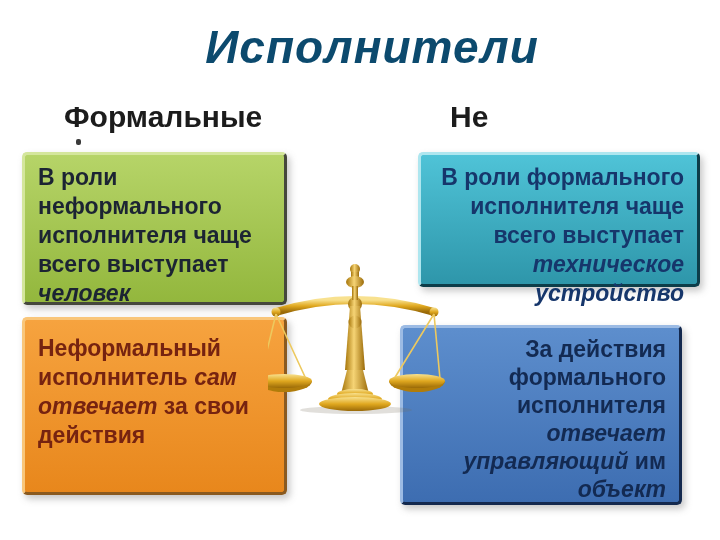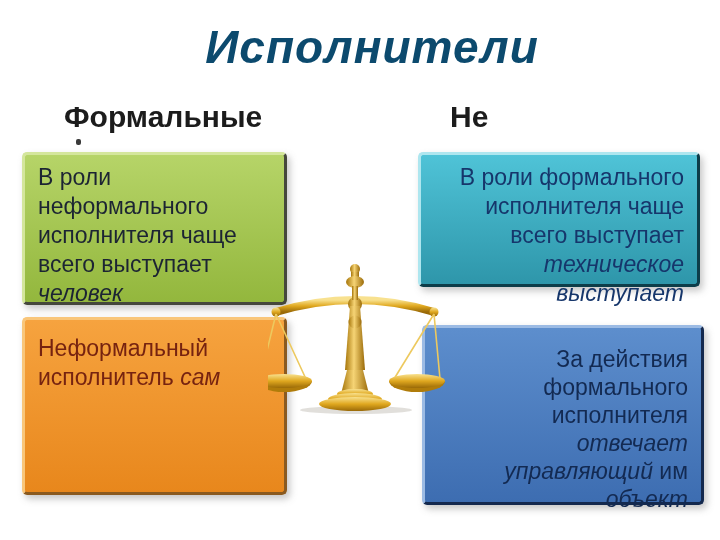--- a/index.html
+++ b/index.html
@@ -23,28 +23,28 @@
   #hdr-right{left:450px;}
   .clipdot{
     position:absolute;left:76px;top:139px;width:5px;height:6px;
     background:#3a3a3a;border-radius:2px;
   }
 
   .box{
     position:absolute;box-sizing:border-box;
     border:3px solid;border-radius:5px;
     box-shadow:3px 4px 7px rgba(110,110,110,0.38);
-    font-weight:normal;font-size:23px;line-height:29px;
+    font-weight:bold;font-size:23px;line-height:29px;
     padding:8px 13px;
   }
   .box .em{font-style:italic;margin-top:39px;}
   #box-0{left:22px;top:152px;width:265px;height:153px;}
   #box-1{left:418px;top:152px;width:282px;height:135px;}
   #box-2{left:22px;top:317px;width:265px;height:178px;padding-top:14px;}
-  #box-3{left:422px;top:325px;width:282px;height:180px;line-height:28px;padding-top:17px;}
+  #box-3{left:400px;top:325px;width:282px;height:180px;line-height:28px;padding-top:7px;}
 
   .scales{
     position:absolute;left:268px;top:262px;width:184px;height:152px;
   }
 </style>
 </head>
 <body>
 
 <div class="slide">
 
@@ -59,25 +59,27 @@
       <div><span>неформального</span></div>
       <div><span>исполнителя чаще</span></div>
       <div><span>всего выступает</span></div>
       <div><span class="em">человек</span></div>
     </div>
   <div class="box" id="box-1" style="background: linear-gradient(rgb(79, 195, 215), rgb(46, 150, 170)); color: rgb(22, 54, 107); border-color: rgb(174, 230, 239) rgb(13, 61, 73) rgb(13, 61, 73) rgb(174, 230, 239); text-align: right;">
       <div><span>В роли формального</span></div>
       <div><span>исполнителя чаще</span></div>
       <div><span>всего выступает</span></div>
       <div><span class="em">техническое</span></div>
-      <div><span class="em">выступает</span></div>
+      <div><span class="em">устройство</span></div>
     </div>
   <div class="box" id="box-2" style="background: linear-gradient(rgb(246, 163, 63), rgb(232, 135, 28)); color: rgb(118, 35, 16); border-color: rgb(249, 198, 122) rgb(138, 90, 32) rgb(138, 90, 32) rgb(249, 198, 122); text-align: left;">
       <div><span>Неформальный</span></div>
       <div><span>исполнитель </span><span class="em">сам</span></div>
+      <div><span class="em">отвечает</span><span> за свои</span></div>
+      <div><span>действия</span></div>
     </div>
   <div class="box" id="box-3" style="background: linear-gradient(rgb(93, 142, 205), rgb(61, 109, 177)); color: rgb(19, 42, 82); border-color: rgb(156, 187, 228) rgb(20, 41, 78) rgb(20, 41, 78) rgb(156, 187, 228); text-align: right;">
       <div><span>За действия</span></div>
       <div><span>формального</span></div>
       <div><span>исполнителя</span></div>
       <div><span class="em">отвечает</span></div>
       <div><span class="em">управляющий</span><span> им</span></div>
       <div><span class="em">объект</span></div>
     </div>
 

